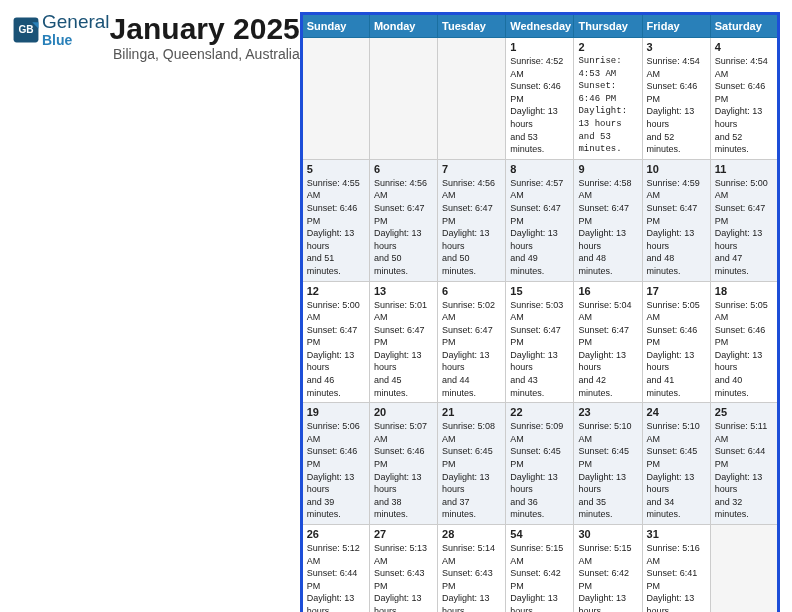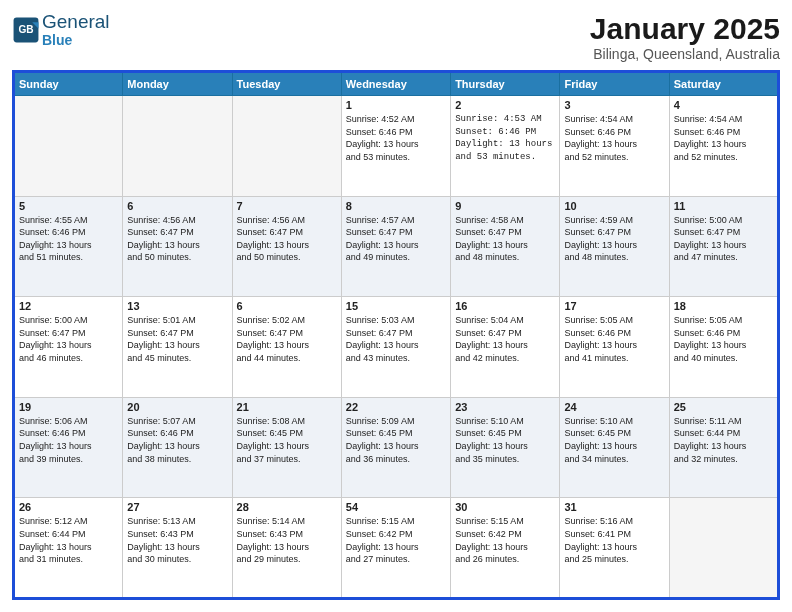--- a/index.html
+++ b/index.html
@@ -8,21 +8,21 @@
       height: 612px;
       font-family: Arial, sans-serif;
       background: #fff;
       overflow: hidden;
     }
     .page {
       width: 792px;
       height: 612px;
       padding: 12px;
       display: flex;
-      flex-direction: column;
+      flex-direction: row;
     }
     .header {
       display: flex;
       justify-content: space-between;
       align-items: flex-start;
       margin-bottom: 8px;
     }
     .logo {
       display: flex;
       align-items: center;

